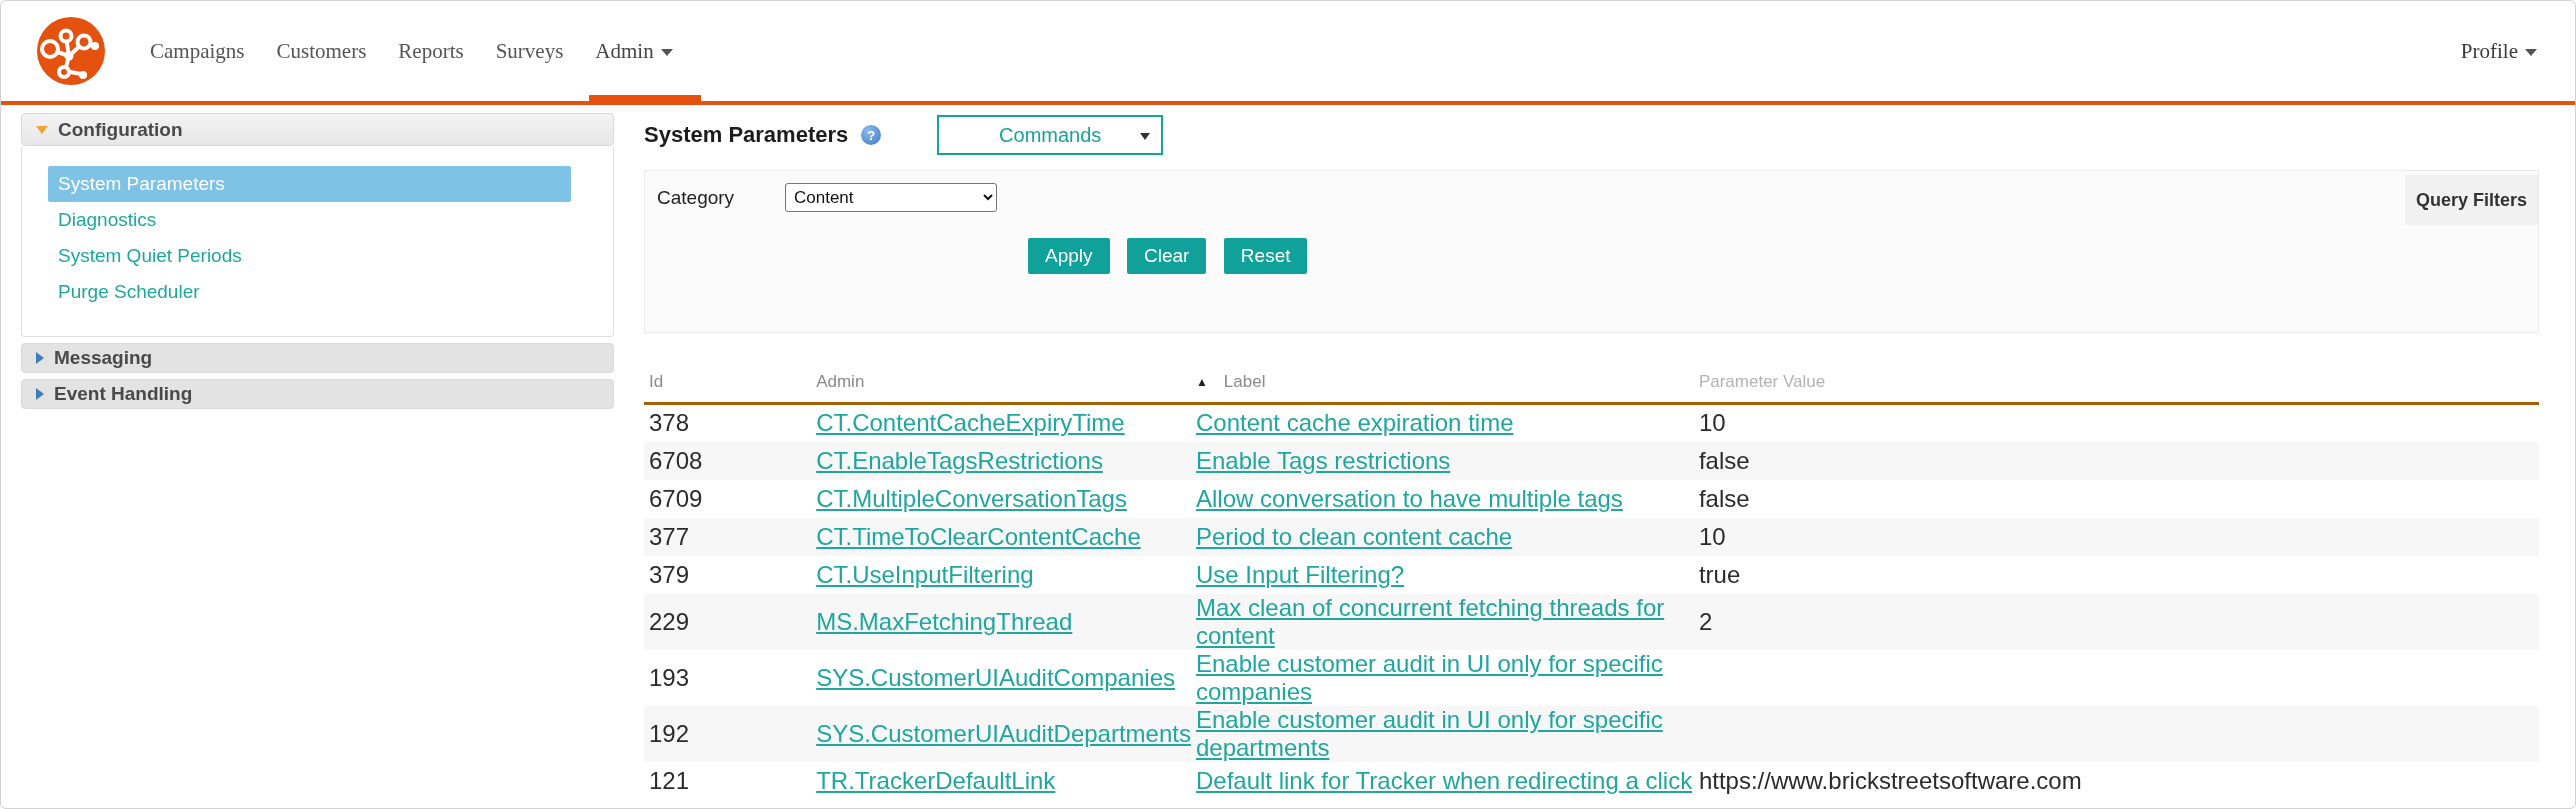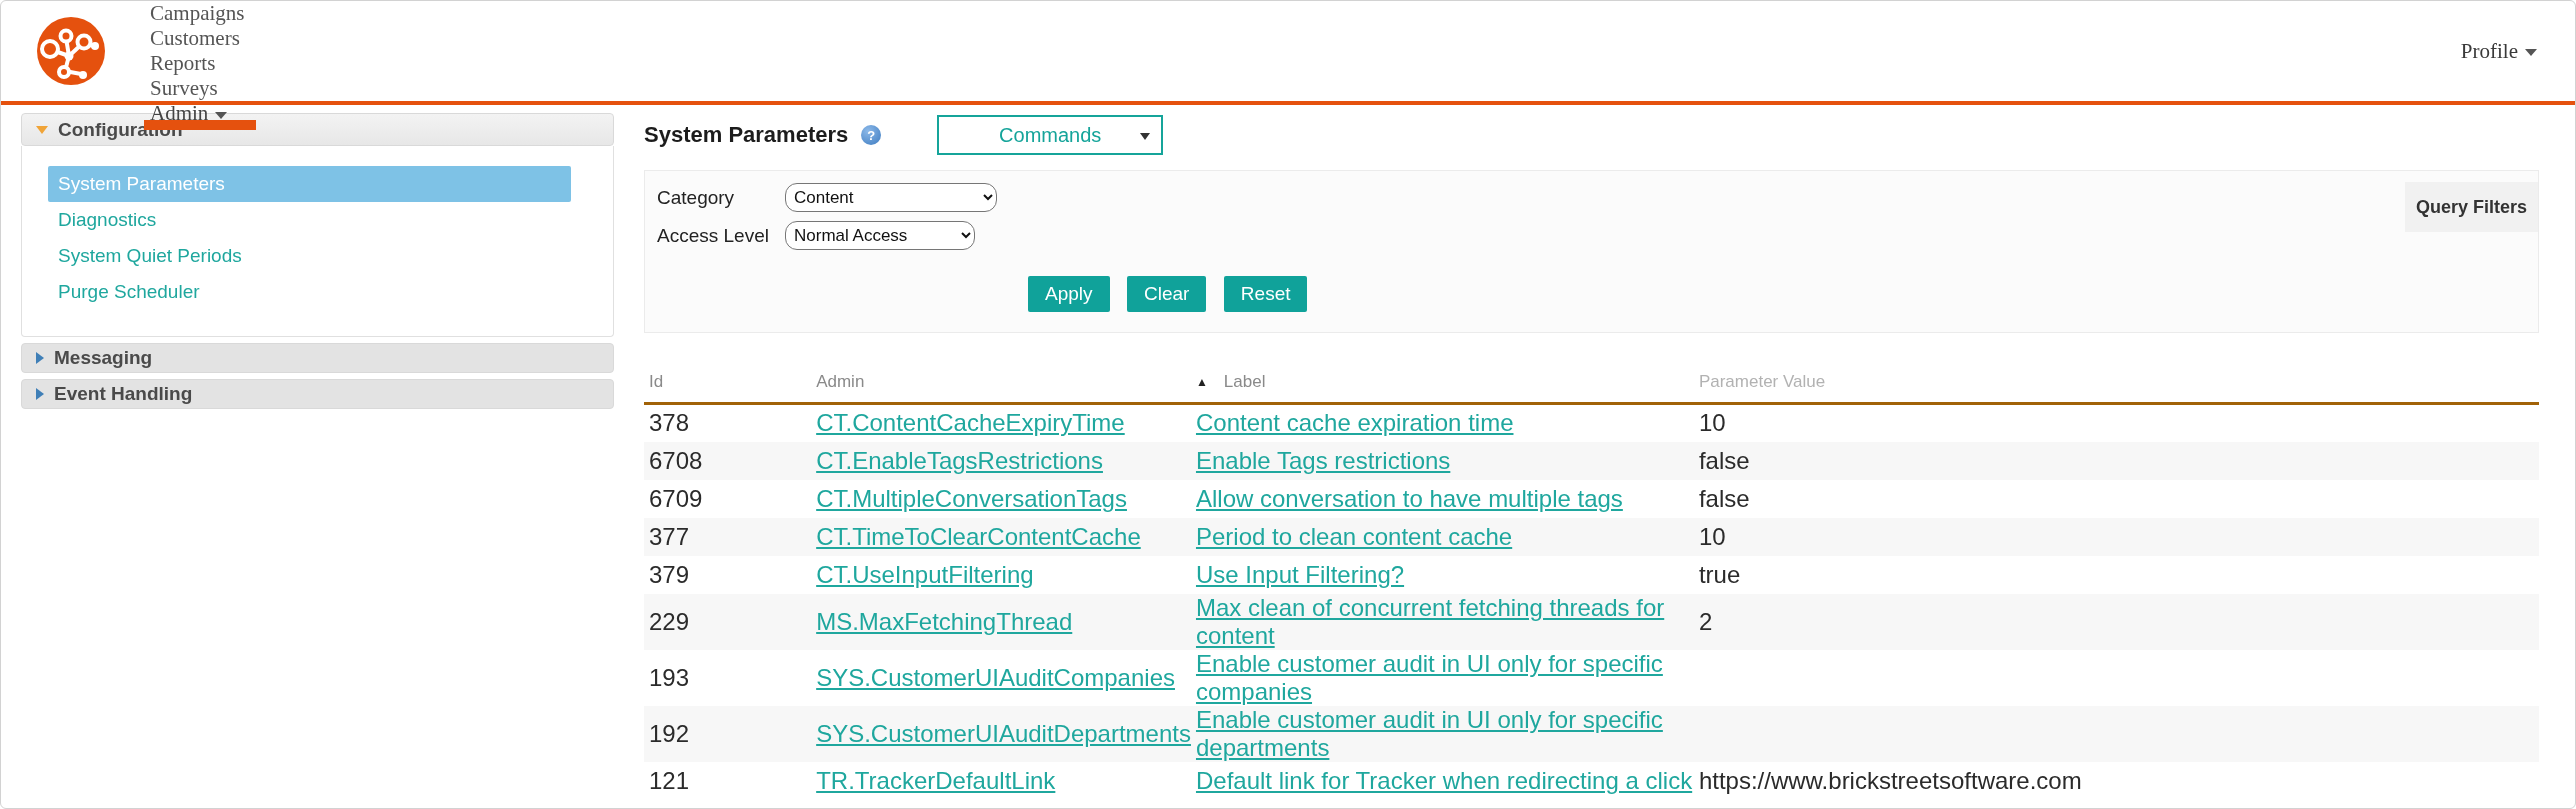--- a/index.html
+++ b/index.html
@@ -16,21 +16,21 @@
   }
 
   
   .topbar {
     position: relative;
     height: 104px;
     border-bottom: 4px solid #e5510e;
     display: flex; align-items: center;
   }
   .logo { width: 70px; height: 70px; margin-left: 35px; flex: 0 0 auto; }
-  .nav { display: flex; align-items: flex-start; margin-left: 44px; height: 100%; flex-direction: column; }
+  .nav { display: flex; align-items: center; margin-left: 44px; height: 100%; }
   .nav-item {
     font-family: "Liberation Serif", serif;
     font-size: 21px; color: #555;
     margin-right: 32px; cursor: pointer;
     position: relative; height: 100%; display: flex; align-items: center;
   }
   .nav-item.admin { font-weight: 400; color: #444; }
   .caret-down {
     display:inline-block; width:0; height:0; margin-left:7px; margin-top:3px;
     border-left:6px solid transparent; border-right:6px solid transparent;
@@ -108,29 +108,29 @@
     border-top:7px solid #333;
   }
 
   
   .filter-panel {
     position: relative; margin-top: 15px; height: 163px;
     background: #fbfbfb; border: 1px solid #ebebeb;
     padding: 12px 0 0 12px;
   }
   .query-filters-tab {
-    position:absolute; top:11px; right:0; width:133px; height:50px;
+    position:absolute; top:4px; right:0; width:133px; height:50px;
     background:#f1f1f1; display:flex; align-items:center; justify-content:center;
     font-size:18px; font-weight:bold; color:#333; cursor:pointer;
   }
   .form-row { display:flex; align-items:center; margin-bottom: 9px; }
   .form-label { width: 128px; font-size: 19px; color: #222; }
   .form-row select {
     height: 29px; font-size: 17px; font-family:"Liberation Sans",sans-serif;
-    border: 1px solid #767676; border-radius: 12px; background: #fff; color:#111;
+    border: 1px solid #767676; border-radius: 3px; background: #fff; color:#111;
     padding: 0 4px;
   }
   .sel-category { width: 212px; }
   .sel-access { width: 190px; }
   .btn-row { margin-top: 26px; margin-left: 371px; }
   .btn {
     display:inline-block; border:none; cursor:pointer;
     background:#10a29a; color:#fff;
     font-size: 19px; font-family:Liberation Sans, sans-serif;
     height: 36px; padding: 0 17px; margin-right: 13px;
@@ -245,24 +245,20 @@
 
       <div class="filter-panel">
         <div class="query-filters-tab">
           <span>Query Filters</span>
         </div>
 
         <div class="form-row">
           <span class="form-label">Category</span>
           <select class="sel-category" id="category-select"><option value="" selected="">Content</option></select>
         </div>
-        <div class="form-row">
-          <span class="form-label">Access Level</span>
-          <select class="sel-access" id="access-select"><option value="" selected="">Normal Access</option></select>
-        </div>
 
         <div class="btn-row">
           <button class="btn">Apply</button>
           <button class="btn">Clear</button>
           <button class="btn">Reset</button>
         </div>
       </div>
 
       <table class="params">
         <colgroup>

